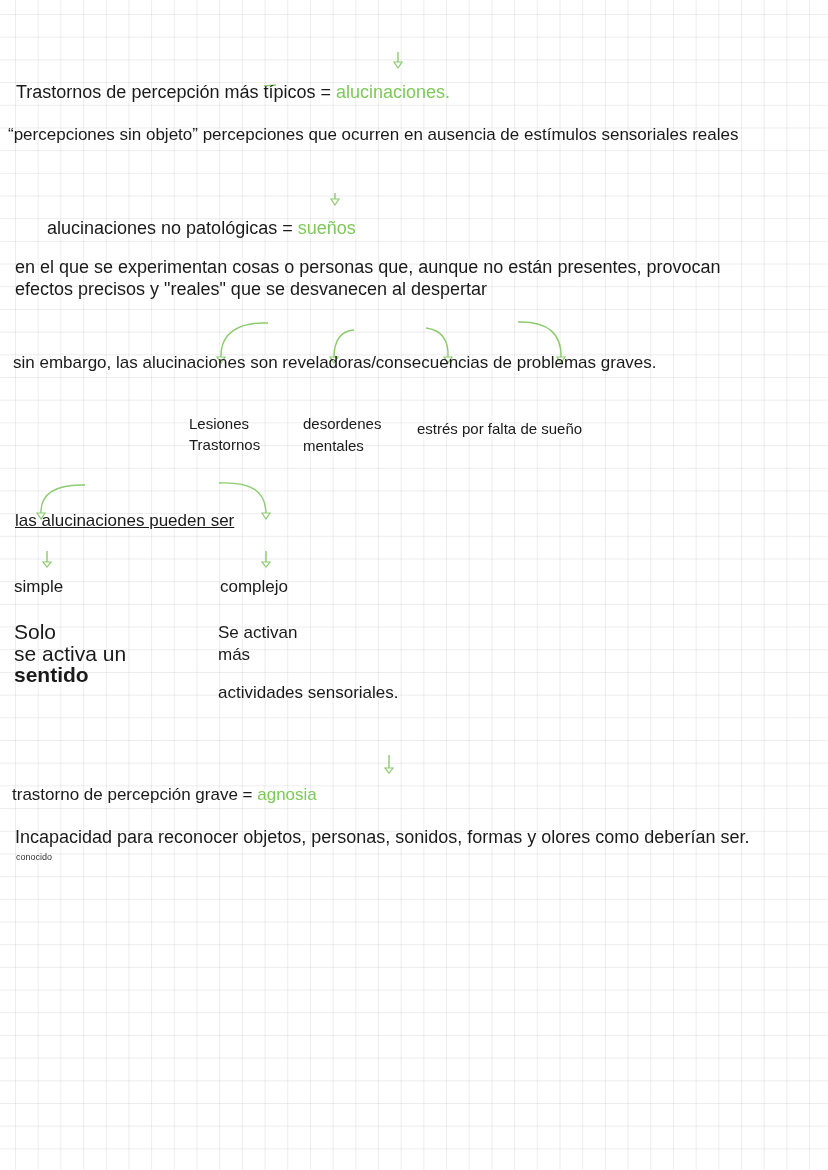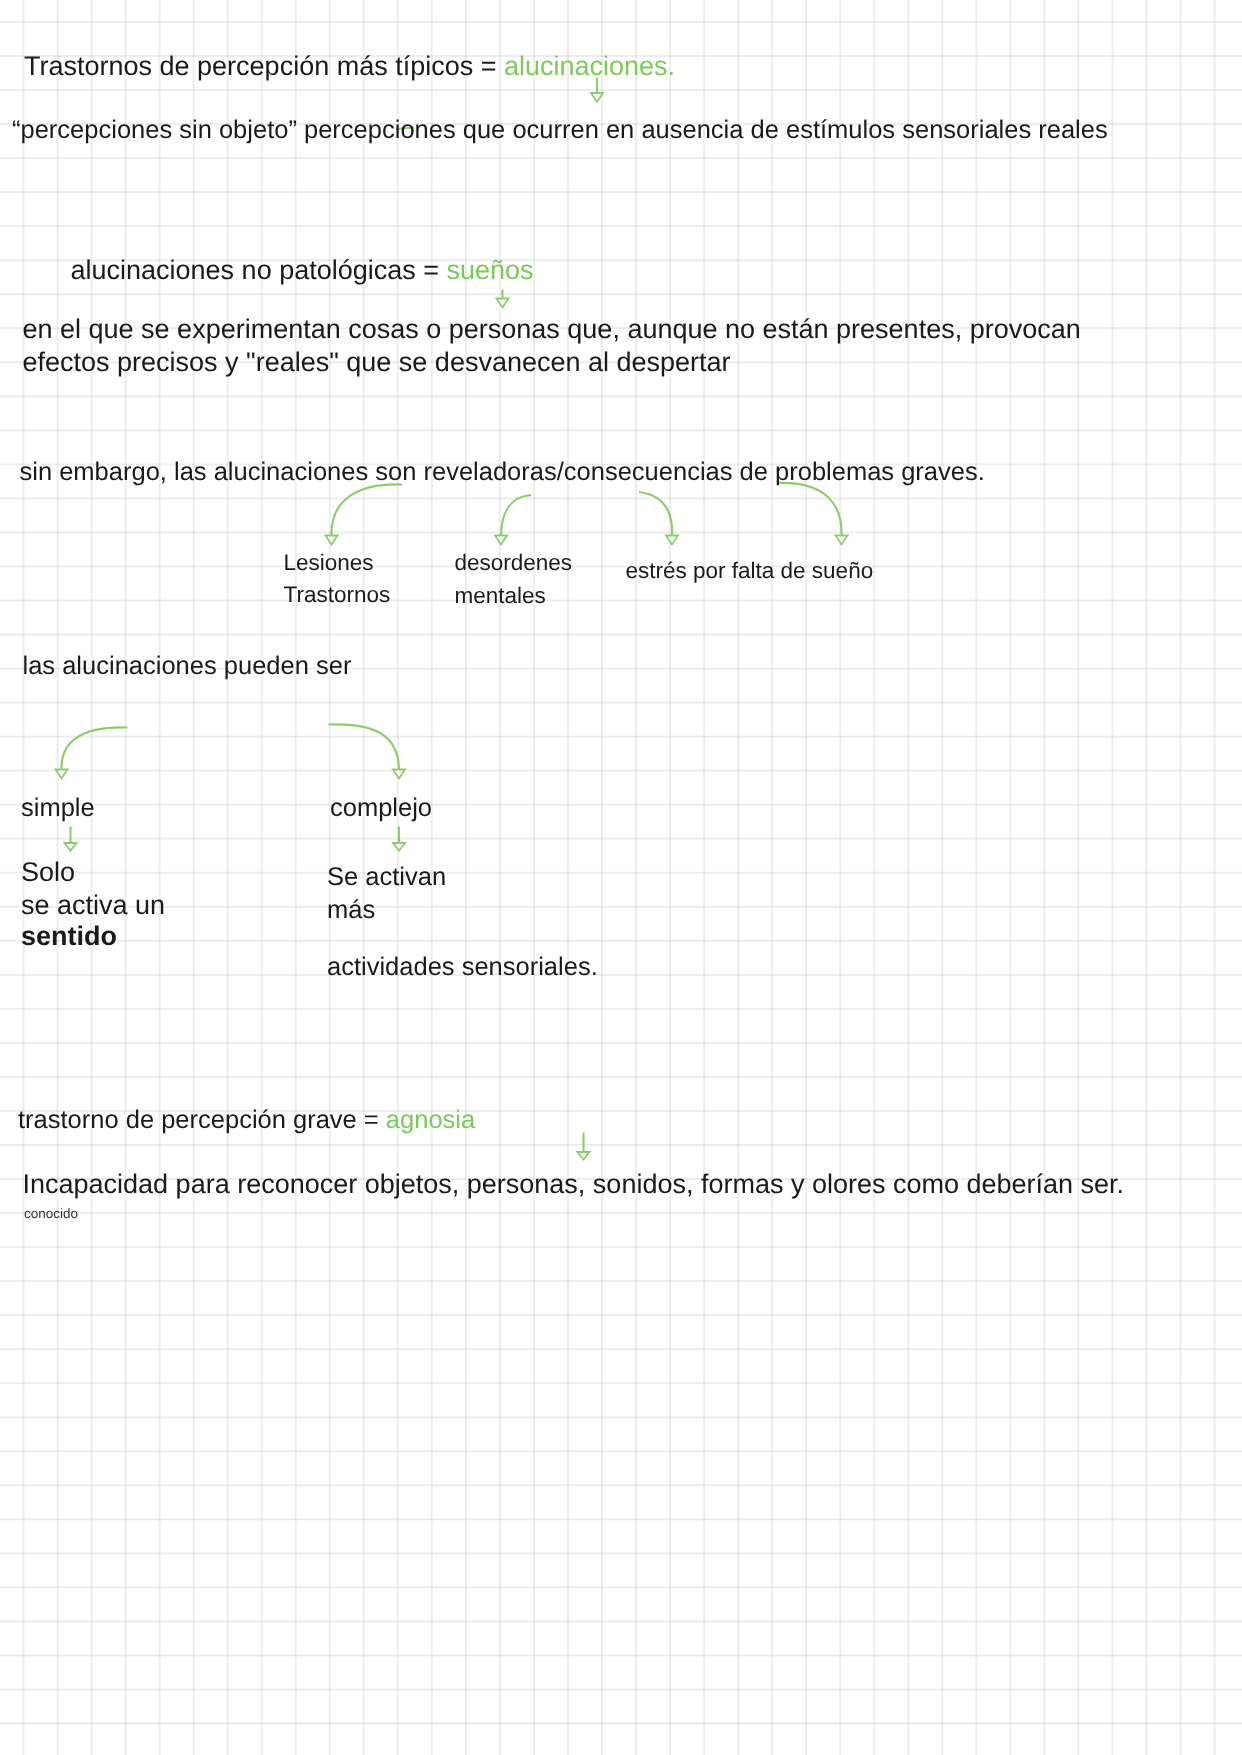--- a/index.html
+++ b/index.html
@@ -7,25 +7,25 @@
     width: 828px; height: 1170px; position: relative; overflow: hidden;
     background-color: #ffffff;
     background-image:
       linear-gradient(to right, rgba(0,0,0,0.07) 1px, transparent 1px),
       linear-gradient(to bottom, rgba(0,0,0,0.07) 1px, transparent 1px);
     background-size: 22.7px 22.7px;
     background-position: 15px 14px;
     font-family: "Liberation Sans", sans-serif;
     color: #1a1a1a;
   }
-  .t { position: absolute; white-space: nowrap; line-height: 1.2; }
+  .t { position: absolute; white-space: nowrap; line-height: 1.2; margin-top: 48px; }
   .green { color: #7dc95a; }
   .s18 { font-size: 18px; }
   .s17 { font-size: 17px; }
-  .s16 { font-size: 18px; }
+  .s16 { font-size: 21px; }
   .s15 { font-size: 15px; }
   .s13 { font-size: 17px; }
   .s9 { font-size: 9px; }
   svg.arrows { position: absolute; left: 0; top: 0; width: 828px; height: 1170px; pointer-events: none; }
   svg.arrows path { fill: none; stroke: #8ccb6e; stroke-width: 1.4; }
   svg.arrows polygon { fill: #ffffff; stroke: #8ccb6e; stroke-width: 1.2; }
 </style>
 </head>
 <body>
 
@@ -96,21 +96,21 @@
 <div class="t s18" style="left:15px; top:209px;text-align:right;">en el que se experimentan cosas o personas que, aunque no están presentes, provocan</div>
 <div class="t s18" style="left:15px; top:231px;">efectos precisos y "reales" que se desvanecen al despertar</div>
 
 <div class="t s13" style="left:13px; top:305px;">sin embargo, las alucinaciones son reveladoras/consecuencias de problemas graves.</div>
 <div class="t s15" style="left:189px; top:367px;">Lesiones</div>
 <div class="t s15" style="left:189px; top:388px;">Trastornos</div>
 <div class="t s15" style="left:303px; top:367px;">desordenes</div>
 <div class="t s15" style="left:303px; top:389px;">mentales</div>
 <div class="t s15" style="left:417px; top:372px;">estrés por falta de sueño</div>
 
-<div class="t s17" style="left:15px; top:434px;">las alucinaciones pueden ser</div>
+<div class="t s17" style="left:15px; top:463px;text-decoration:underline;">las alucinaciones pueden ser</div>
 <div class="t s17" style="left:14px; top:529px;">simple</div>
 <div class="t s16" style="left:14px; top:571px;">Solo</div>
 <div class="t s16" style="left:14px; top:593px;">se activa un</div>
 <div class="t s16" style="left:14px; top:614px;font-weight:bold;">sentido</div>
 <div class="t s17" style="left:220px; top:529px;">complejo</div>
 <div class="t s17" style="left:218px; top:575px;">Se activan</div>
 <div class="t s17" style="left:218px; top:597px;">más</div>
 <div class="t s17" style="left:218px; top:635px;">actividades sensoriales.</div>
 
 <div class="t s17" style="left:12px; top:737px;text-align:center;">

